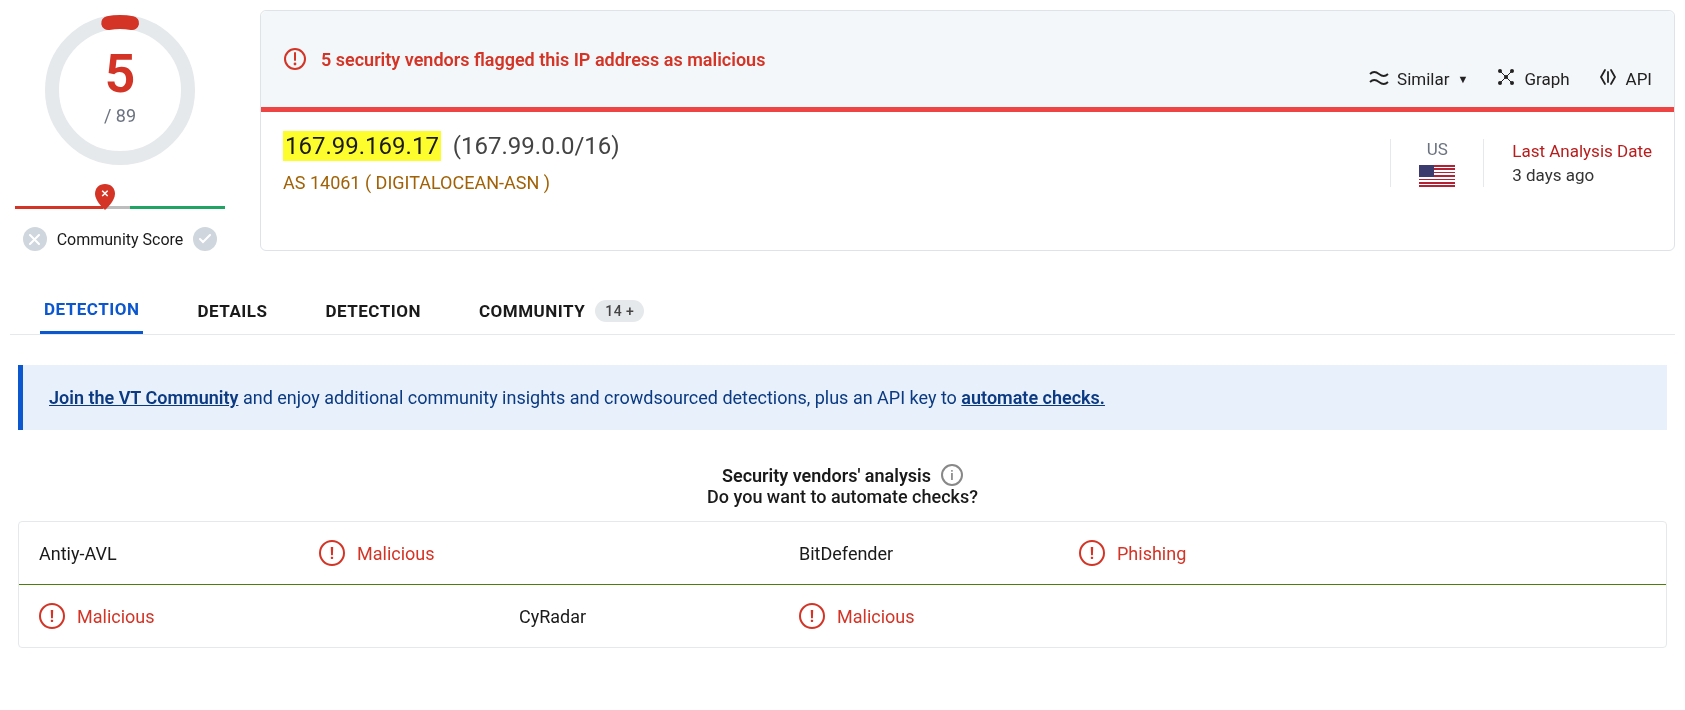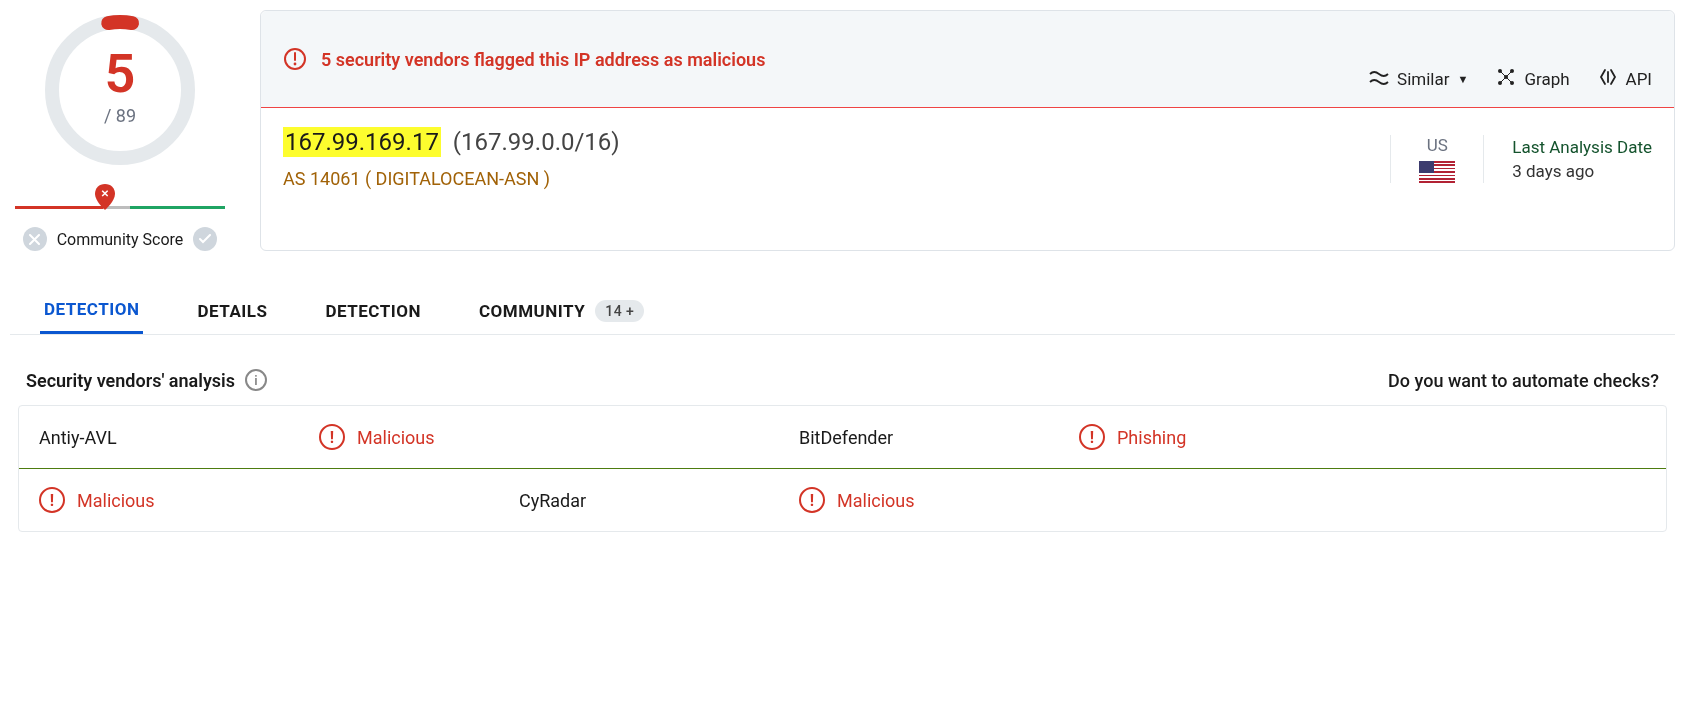--- a/index.html
+++ b/index.html
@@ -11,46 +11,46 @@
   .score-ring svg { width: 160px; height: 160px; }
   .score-text { position: absolute; top: 50%; left: 50%; transform: translate(-50%, -55%); text-align: center; }
   .score-num { font-size: 54px; font-weight: 600; color: #d33426; line-height: 1; }
   .score-total { font-size: 18px; color: #6b7280; margin-top: 4px; }
   .gauge-bar { width: 210px; margin-top: 36px; position: relative; }
   .gauge-line { height: 3px; width: 100%; background: linear-gradient(to right, #d33426 0%, #d33426 42%, #bdbdbd 42%, #bdbdbd 55%, #1fa463 55%, #1fa463 100%); }
   .gauge-pin { position: absolute; top: -22px; left: 78px; }
   .comm-row { display: flex; align-items: center; gap: 10px; margin-top: 18px; }
   .comm-badge { width: 24px; height: 24px; border-radius: 50%; background: #cfd6dd; display: flex; align-items: center; justify-content: center; }
   .summary-card { flex: 1; border: 1px solid #dee3e8; border-radius: 6px; }
-  .summary-header { background: #f4f7f9; padding: 16px 22px; display: flex; align-items: center; gap: 14px; border-bottom: 1px solid #ef4444; border-top-left-radius: 6px; border-top-right-radius: 6px; }
+  .summary-header { background: #f4f7f9; padding: 16px 22px; display: flex; align-items: center; gap: 14px; border-bottom: 5px solid #ef4444; border-top-left-radius: 6px; border-top-right-radius: 6px; }
   .alert-icon-outer { color: #d33426; display: inline-flex; }
   .flag-text { color: #d33426; font-weight: 600; font-size: 18px; }
   .header-actions { margin-left: auto; display: flex; gap: 28px; align-items: center; color: #222; margin-top: 40px; }
   .header-actions .act { display: flex; align-items: center; gap: 8px; cursor: pointer; font-size: 17px; }
   .dropdown-caret { font-size: 11px; }
   .summary-body { padding: 20px 22px; display: flex; align-items: center; }
   .ip-info { flex: 1; }
   .ip-line { margin-bottom: 12px; font-size: 24px; }
   .ip-highlight { background: #fdfd2e; padding: 1px 2px; }
   .ip-range { color: #444; margin-left: 6px; }
   .asn-line { font-size: 18px; color: #a16207; }
   .country-block { text-align: center; padding: 0 28px; border-left: 1px solid #e5e9ec; border-right: 1px solid #e5e9ec; }
   .country-code { color: #6b7280; font-size: 17px; margin-bottom: 6px; }
   .flag-img { width: 36px; height: 22px; background: linear-gradient(#b22234 0%, #b22234 7.7%, #fff 7.7%, #fff 15.4%, #b22234 15.4%, #b22234 23%, #fff 23%, #fff 30.7%, #b22234 30.7%, #b22234 38.4%, #fff 38.4%, #fff 46%, #b22234 46%, #b22234 53.8%, #fff 53.8%, #fff 61.5%, #b22234 61.5%, #b22234 69.2%, #fff 69.2%, #fff 76.9%, #b22234 76.9%, #b22234 84.6%, #fff 84.6%, #fff 92.3%, #b22234 92.3%, #b22234 100%); position: relative; margin: 0 auto; }
   .flag-img::before { content: ""; position: absolute; top: 0; left: 0; width: 15px; height: 12px; background: #3c3b6e; }
   .analysis-block { padding: 0 0 0 28px; }
-  .analysis-label { color: #14532d; font-size: 17px; }
+  .analysis-label { color: #b91c1c; font-size: 17px; }
   .analysis-time { color: #333; font-size: 17px; margin-top: 4px; }
   .tabs { display: flex; gap: 50px; margin-top: 48px; border-bottom: 1px solid #e5e9ec; padding-left: 30px; }
   .tab { padding: 0 4px 12px 4px; font-weight: 700; font-size: 17px; letter-spacing: 0.5px; color: #1a1a1a; cursor: pointer; display: flex; align-items: center; gap: 10px; }
   .tab.active { color: #0b57d0; border-bottom: 3px solid #0b57d0; }
   .tab-badge { background: #e5e9ec; color: #444; font-size: 14px; font-weight: 500; padding: 3px 10px; border-radius: 14px; }
   .banner { margin: 30px 8px 0 8px; background: #e8f1fb; border-left: 5px solid #0b57d0; padding: 22px 26px; font-size: 18px; color: #0b3a82; }
   .banner a { color: #0b3a82; font-weight: 600; text-decoration: underline; }
-  .vendors-header { display: flex; justify-content: space-between; align-items: center; margin: 34px 16px 8px 16px; font-size: 18px; }
+  .vendors-header { display: flex; justify-content: space-between; align-items: center; margin: 34px 16px 8px 16px; font-size: 18px; flex-direction: column; }
   .vendors-title { font-weight: 600; display: flex; align-items: center; gap: 10px; }
   .vendors-automate { color: #1a1a1a; font-weight: 500; }
   .vendors-table { margin: 14px 8px 0 8px; border: 1px solid #e5e9ec; border-radius: 4px; }
   .vendor-row { display: flex; border-bottom: 1px solid #4d7c0f; }
   .vendor-row:last-child { border-bottom: none; }
   .vendor-cell { flex: 1; display: flex; align-items: center; padding: 18px 20px; font-size: 18px; }
   .vendor-name { width: 280px; flex: none; }
   .vendor-verdict { color: #d33426; display: flex; align-items: center; gap: 12px; flex: none; width: 480px; }
   .alert-circle { width: 26px; height: 26px; border: 2px solid #d33426; border-radius: 50%; display: inline-flex; align-items: center; justify-content: center; color: #d33426; font-weight: 700; font-size: 16px; flex-shrink: 0; }
   .info-circle { width: 22px; height: 22px; border: 2px solid #888; border-radius: 50%; display: inline-flex; align-items: center; justify-content: center; color: #888; font-size: 13px; }
@@ -159,20 +159,23 @@
   <div class="tabs">
     <div class="tab active">DETECTION</div>
     <div class="tab">DETAILS</div>
     <div class="tab">DETECTION</div>
     <div class="tab">
       <span>COMMUNITY</span>
       <span class="tab-badge">14 +</span>
     </div>
   </div>
 
+  <div class="banner">
+    <a href="#">Join the VT Community</a><span> and enjoy additional community insights and crowdsourced detections, plus an API key to </span><a href="#">automate checks.</a>
+  </div>
 
   <div class="vendors-header">
     <div class="vendors-title">
       <span>Security vendors' analysis</span>
       <span class="info-circle">i</span>
     </div>
     <div class="vendors-automate">Do you want to automate checks?</div>
   </div>
 
   <div class="vendors-table">

